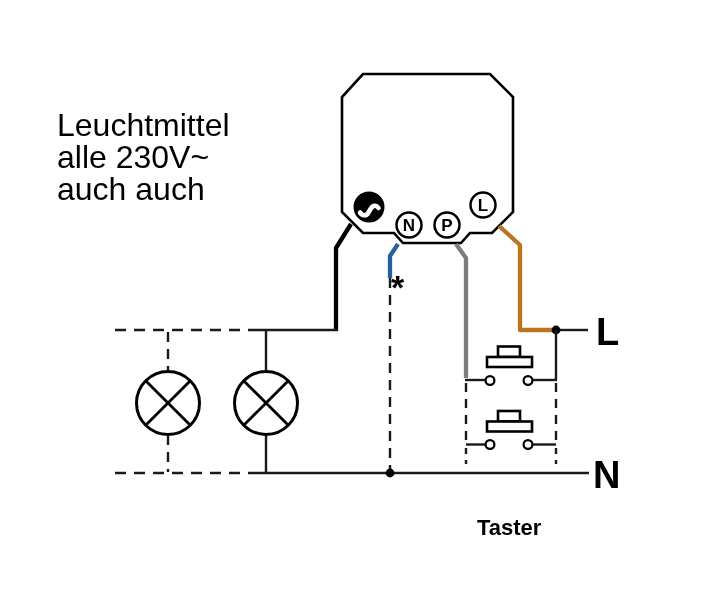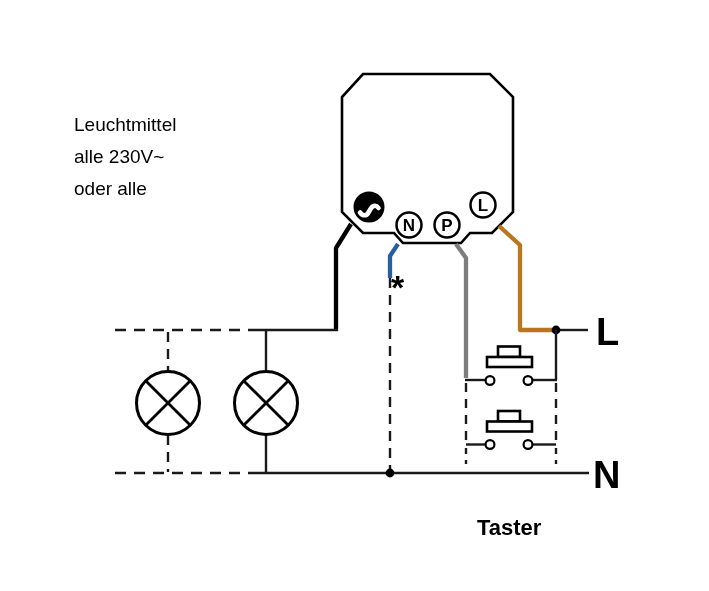--- a/index.html
+++ b/index.html
@@ -22,21 +22,21 @@
   .contact{fill:#ffffff;stroke:#000;stroke-width:2.2;}
   .btnrect{fill:#ffffff;stroke:#000;stroke-width:2.6;}
   .lampc{fill:#ffffff;stroke:#000;stroke-width:3;}
   .lampx{fill:none;stroke:#000;stroke-width:2.8;}
   
   text{fill:#000;font-family:"Liberation Sans",sans-serif;}
   .tterm{font-size:17px;font-weight:bold;text-anchor:middle;}
   .tbig{font-size:38px;font-weight:bold;}
   .ttaster{font-size:22px;font-weight:bold;}
   .tstar{font-size:34px;font-weight:bold;}
-  .annotation{position:absolute;left:74px;top:109px;font-size:19px;line-height:32px;
+  .annotation{position:absolute;left:57px;top:109px;font-size:32px;line-height:32px;
               color:#000;white-space:nowrap;}
 </style>
 </head>
 <body>
 
 <div class="stage">
 
   <svg width="709" height="591" viewBox="0 0 709 591">
 
     <g>
@@ -130,15 +130,15 @@
       <path class="thin dashS" d="M 466 448 L 466 464"></path>
       <path class="thin dashS" d="M 556 448 L 556 464"></path>
 
       <text class="ttaster" x="477" y="535">Taster</text>
     </g>
   </svg>
 
   <div class="annotation">
     <div>Leuchtmittel</div>
     <div>alle 230V~</div>
-    <div>oder alle</div>
+    <div>auch auch</div>
   </div>
 </div>
 
 </body></html>

